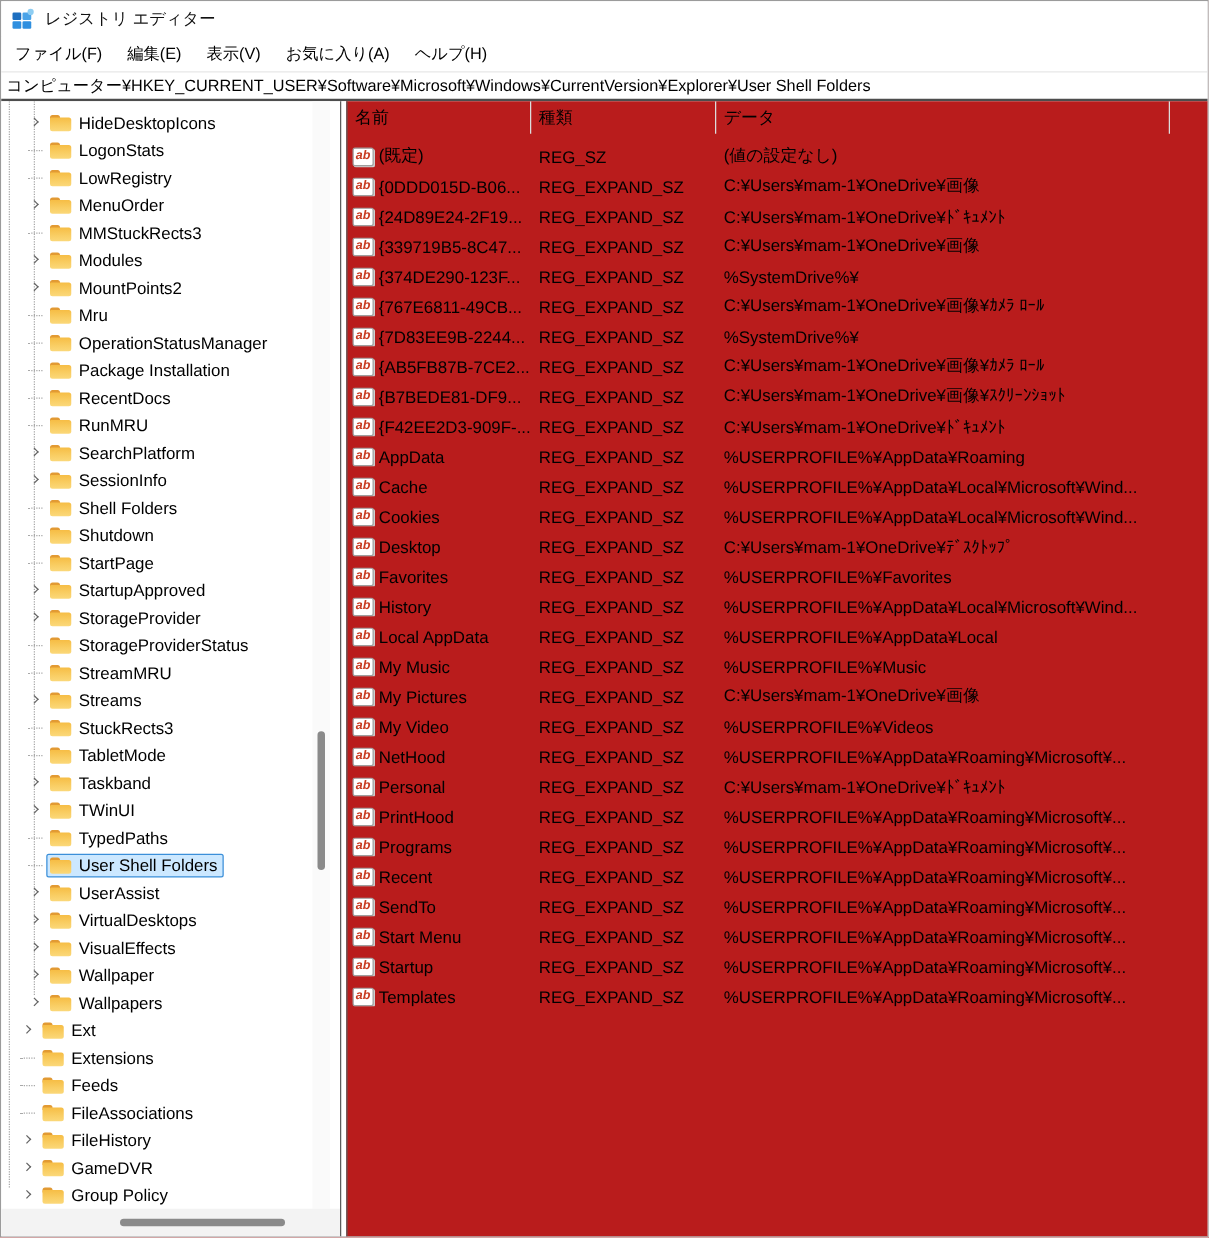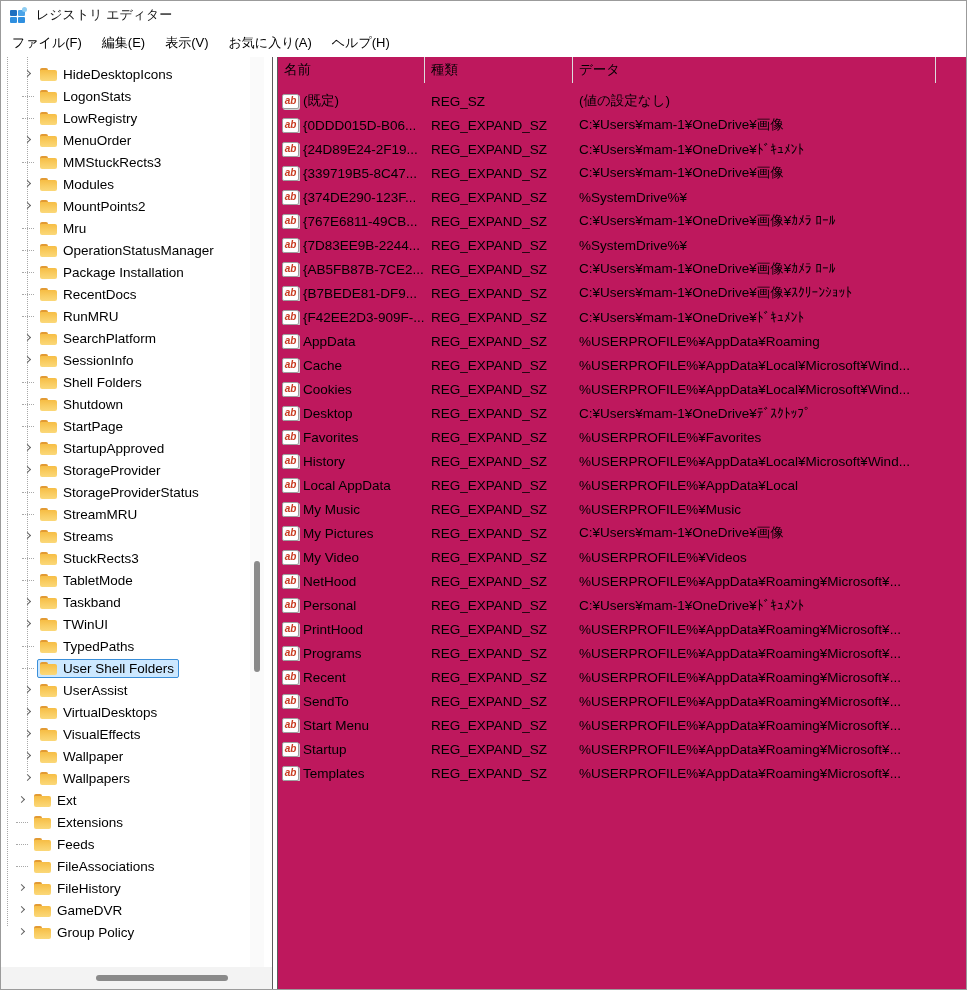--- a/index.html
+++ b/index.html
@@ -32,21 +32,21 @@
     border-bottom: 2px solid #4d4d4d; display: flex; align-items: center;
     padding-left: 4px; flex: 0 0 auto; white-space: nowrap; overflow: hidden;
   }
   
   .panes { flex: 1 1 auto; display: flex; min-height: 0; }
   .left-pane {
     width: 272px; flex: 0 0 auto; border-right: 1px solid #5c5c5c;
     position: relative; background: #fff; overflow: hidden;
   }
   .splitter { width: 4px; flex: 0 0 auto; background: #fff; cursor: ew-resize; }
-  .right-pane { flex: 1 1 auto; border-left: 1px solid #5c5c5c; background: #be185d; overflow: hidden; position: relative; }
+  .right-pane { flex: 1 1 auto; border-left: 1px solid #5c5c5c; background: #b91c1c; overflow: hidden; position: relative; }
 
   
   .tree-viewport { position: absolute; left:0; top:0; right:26px; bottom:22px; overflow: hidden; }
   .tree-content { position: relative; padding-top: 6px; }
   .guide { position: absolute; border-left: 1px dotted #a8a8a8; width: 0; }
   .guide-l1 { left: 6px;  top: 0; height: 869px; }
   .guide-l2 { left: 26px; top: 0; height: 715px; }
   .tree-row { height: 22px; display: flex; align-items: center; white-space: nowrap; position: relative; }
   .tree-row.lvl1 { padding-left: 15px; }
   .tree-row.lvl2 { padding-left: 21px; }
@@ -120,20 +120,23 @@
   </div>
 
   <div class="menubar">
     <span class="menu-item">ファイル(F)</span>
     <span class="menu-item">編集(E)</span>
     <span class="menu-item">表示(V)</span>
     <span class="menu-item">お気に入り(A)</span>
     <span class="menu-item">ヘルプ(H)</span>
   </div>
 
+  <div class="addressbar">
+    <span>コンピューター¥HKEY_CURRENT_USER¥Software¥Microsoft¥Windows¥CurrentVersion¥Explorer¥User Shell Folders</span>
+  </div>
 
   <div class="panes">
 
     <div class="left-pane">
       <div class="tree-viewport">
         <div class="tree-content">
           <div class="guide guide-l1"></div>
           <div class="guide guide-l2"></div>
         <div class="tree-row lvl2">
     <span class="expander">

